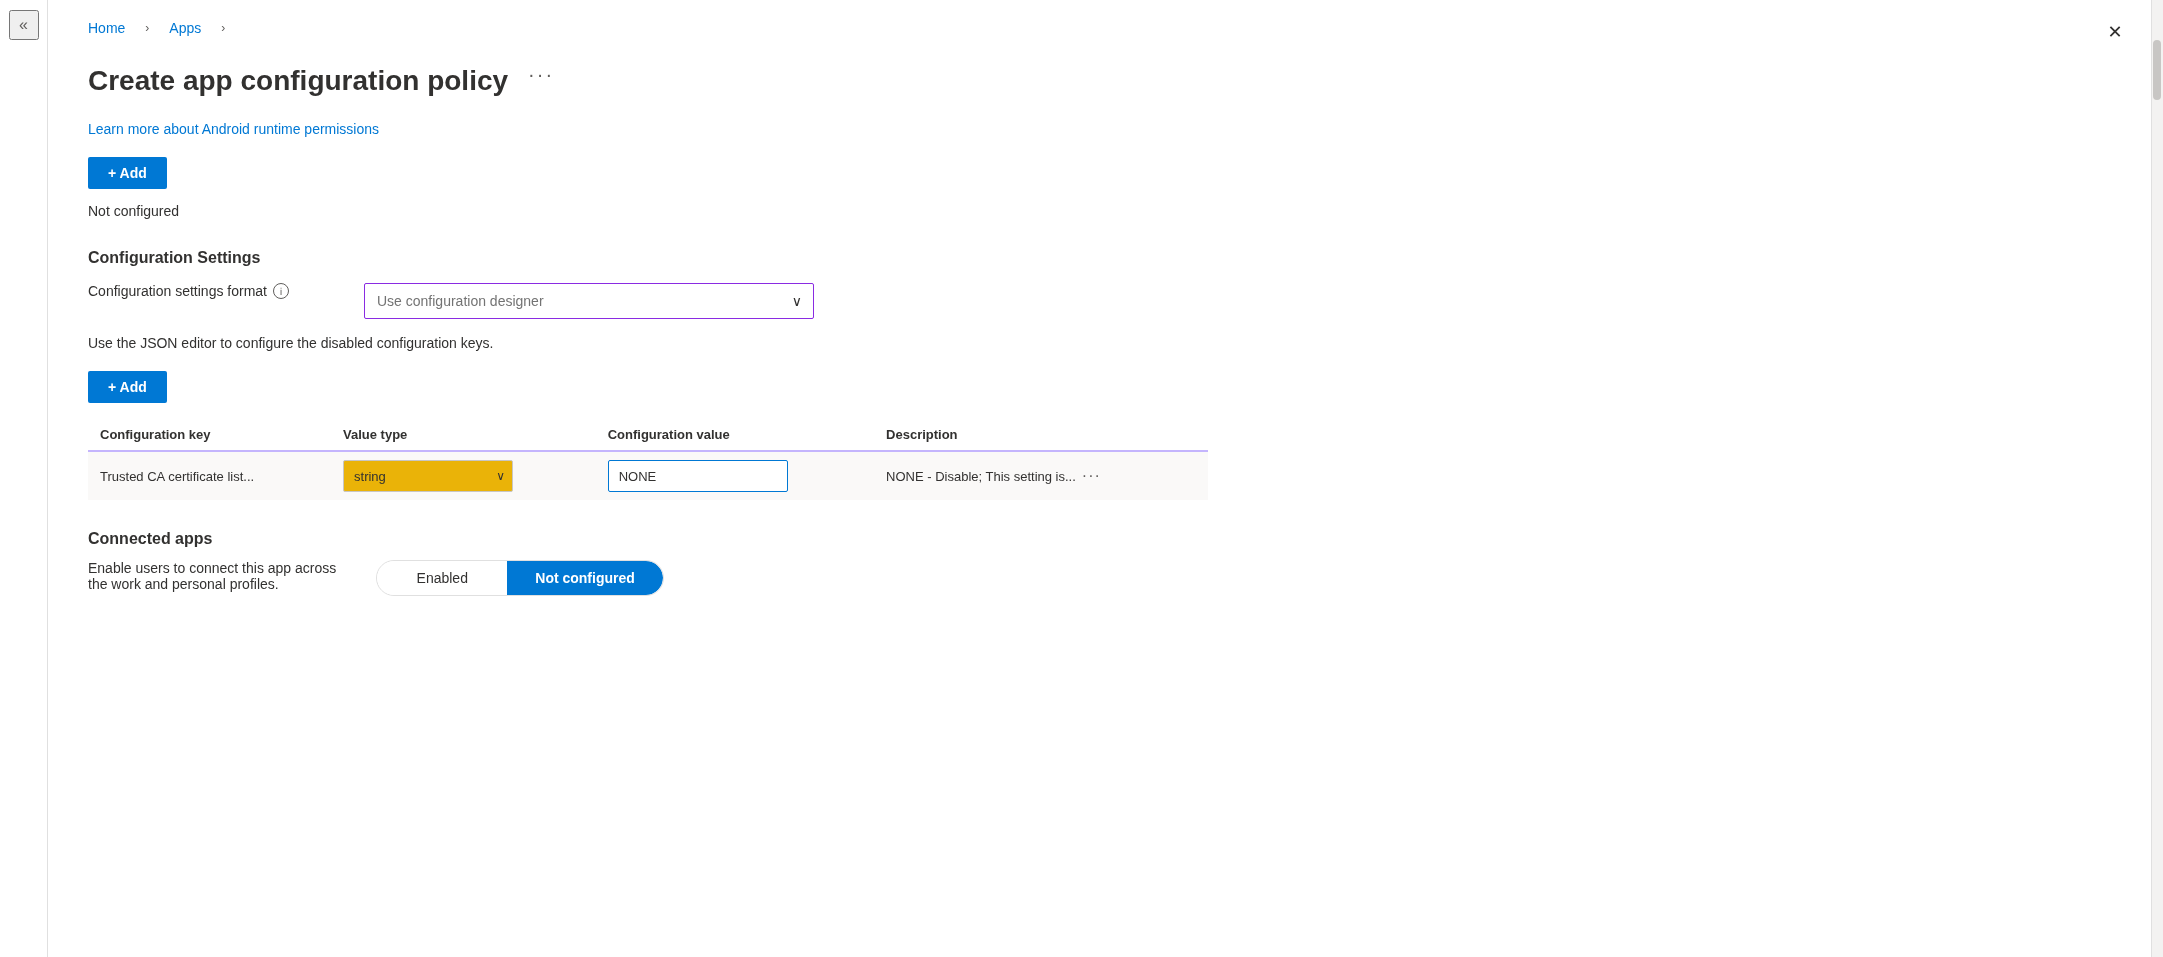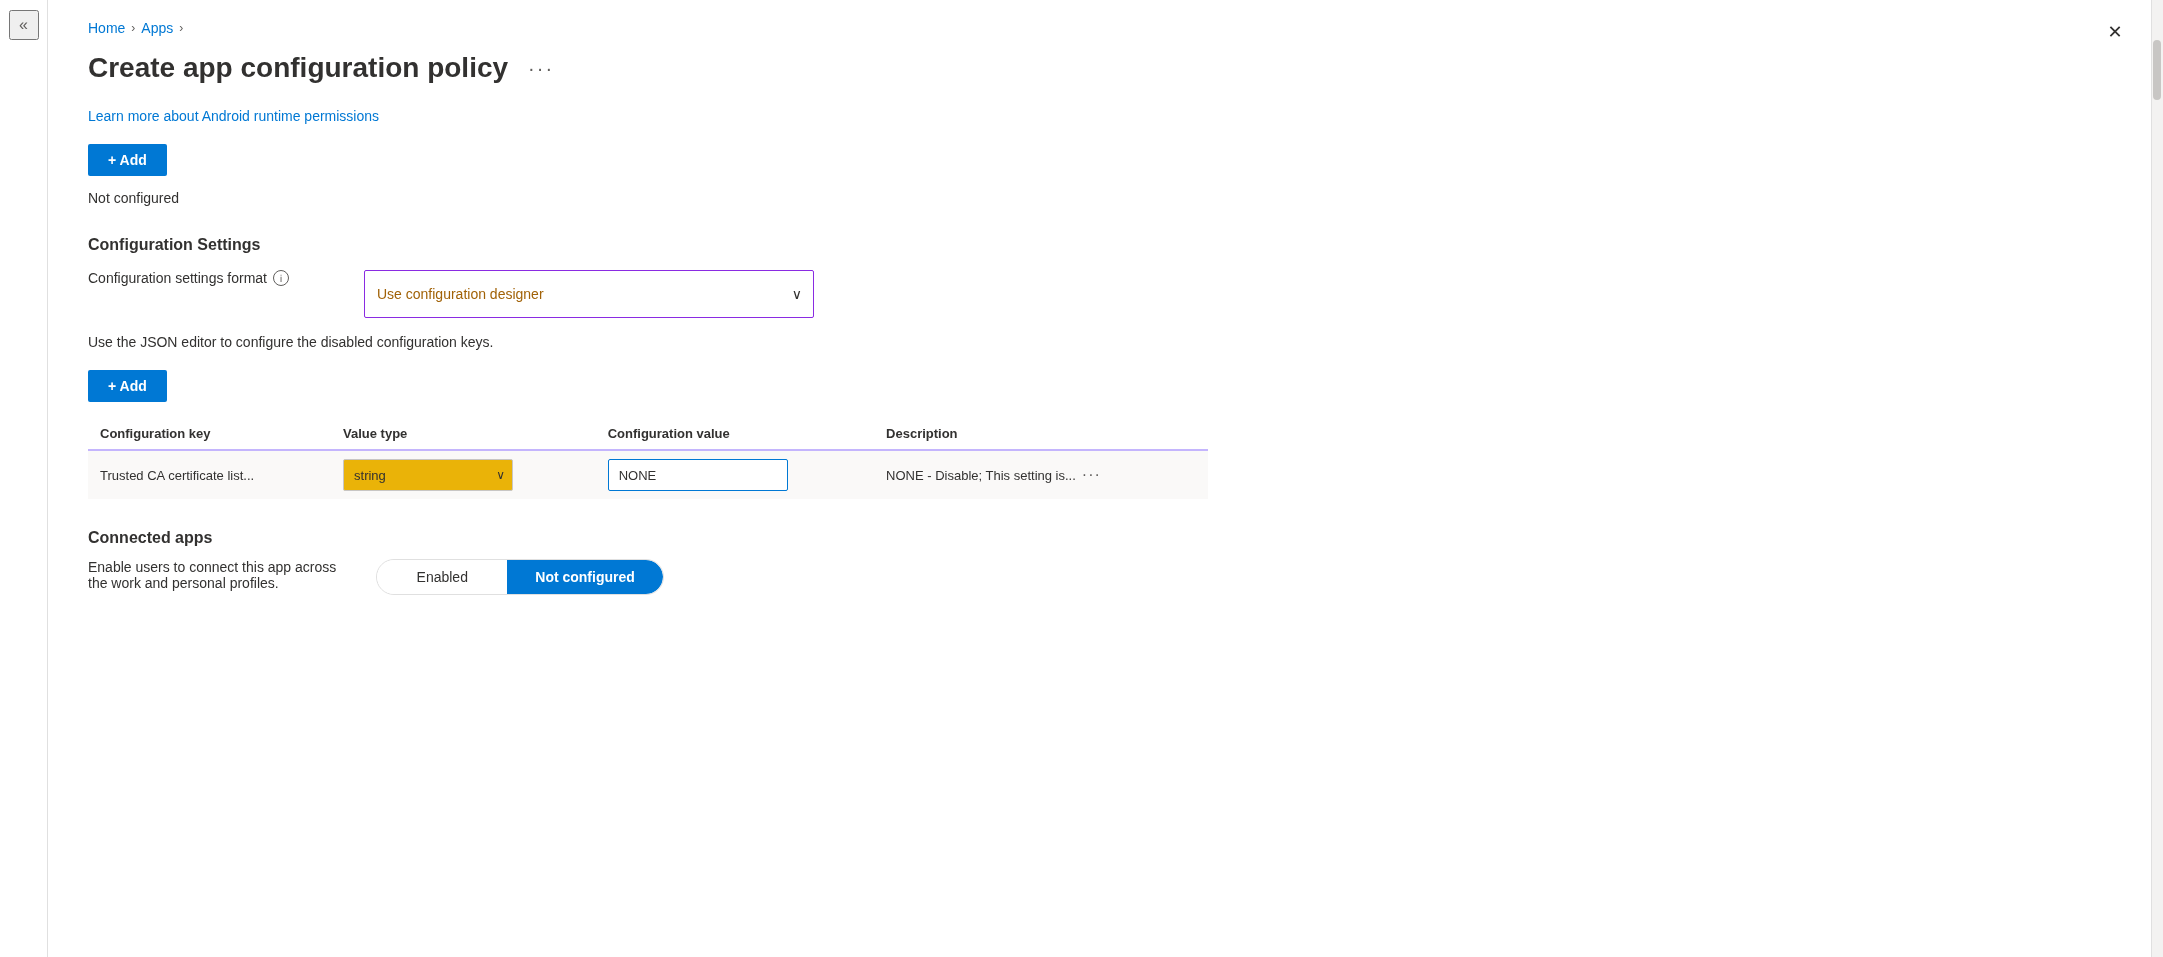--- a/index.html
+++ b/index.html
@@ -76,21 +76,21 @@
     }
 
     .content-area {
       padding: 20px 40px 40px 40px;
       max-width: 1200px;
     }
 
     .breadcrumb {
       display: flex;
       align-items: center;
-      gap: 6px;
+      gap: 20px;
       margin-bottom: 16px;
       font-size: 14px;
     }
 
     .breadcrumb-link {
       color: #0078d4;
       cursor: pointer;
       text-decoration: none;
     }
 
@@ -103,20 +103,21 @@
       display: flex;
       align-items: center;
       gap: 12px;
       margin-bottom: 24px;
     }
 
     .page-title {
       font-size: 28px;
       font-weight: 600;
       color: #323130;
+      margin-top: 13px;
     }
 
     .more-options-btn {
       color: #605e5c;
       font-size: 20px;
       cursor: pointer;
       background: none;
       border: none;
       padding: 4px 8px;
       letter-spacing: 2px;
@@ -186,26 +187,26 @@
       flex-shrink: 0;
     }
 
     .dropdown-wrapper {
       position: relative;
       width: 450px;
     }
 
     .dropdown-wrapper select {
       width: 100%;
-      height: 48px;
+      height: 36px;
       border: 1.5px solid #8a2be2;
       border-radius: 2px;
       padding: 0 40px 0 12px;
       font-size: 14px;
-      color: #a16207;
+      color: #737373;
       background: #fff;
       appearance: none;
       cursor: pointer;
     }
 
     .dropdown-chevron {
       position: absolute;
       right: 12px;
       top: 50%;
       transform: translateY(-50%);

